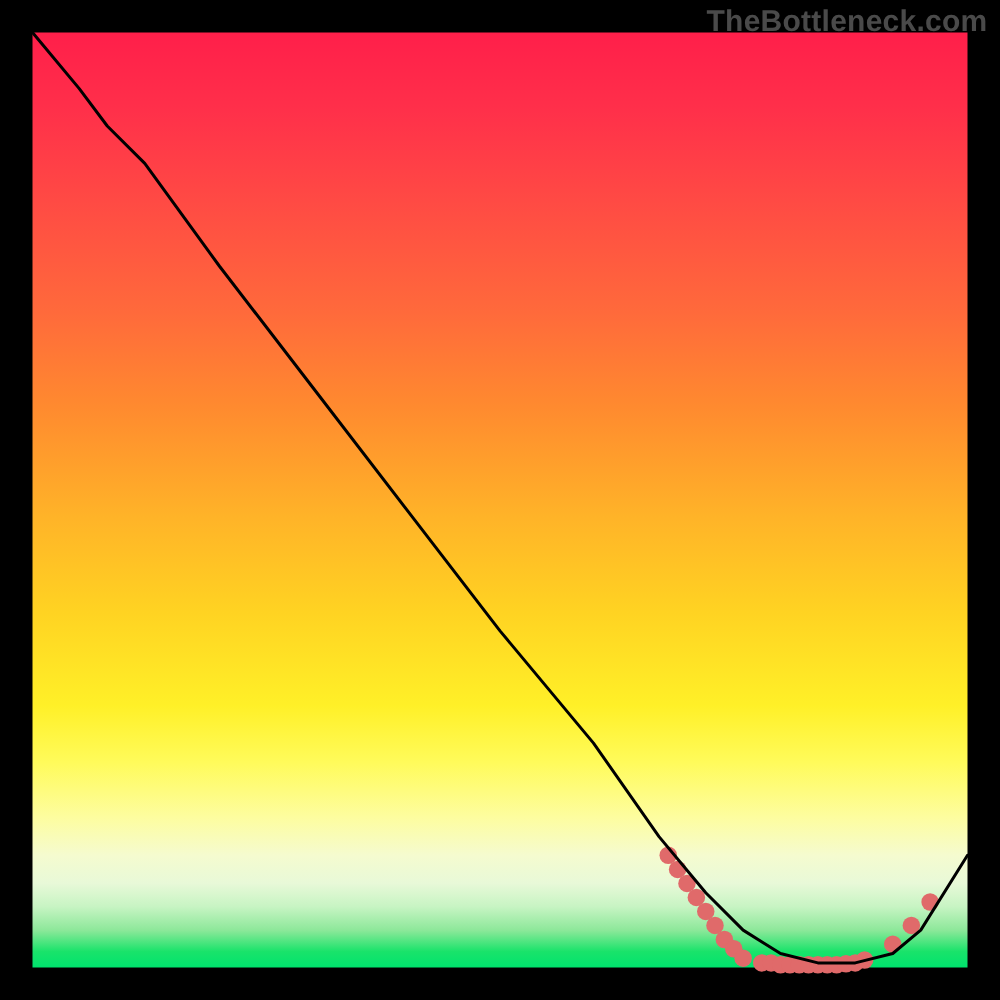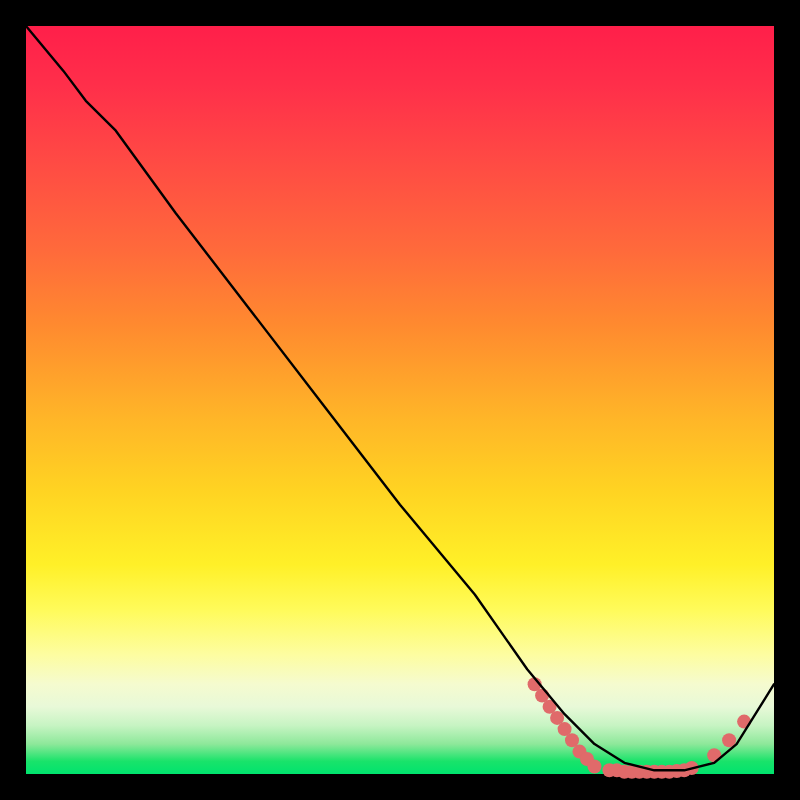--- a/index.html
+++ b/index.html
@@ -91,13 +91,14 @@
           <circle cx="650.8" cy="745.0" r="7" fill="#e06a6a"></circle>
           <circle cx="658.2" cy="744.3" r="7" fill="#e06a6a"></circle>
           <circle cx="665.7" cy="742.0" r="7" fill="#e06a6a"></circle>
           <circle cx="688.2" cy="729.3" r="7" fill="#e06a6a"></circle>
           <circle cx="703.1" cy="714.3" r="7" fill="#e06a6a"></circle>
           <circle cx="718.1" cy="695.6" r="7" fill="#e06a6a"></circle>
         </g>
       <path id="curve-path" fill="none" stroke="#000" stroke-width="2.4" stroke-linejoin="round" stroke-linecap="round" d="M0.0 0.0 L37.4 44.9 L59.8 74.8 L89.8 104.7 L149.6 187.0 L224.4 284.2 L299.2 381.5 L374.0 478.7 L448.8 568.5 L501.2 643.3 L538.6 688.2 L568.5 718.1 L598.4 736.8 L628.3 744.3 L658.2 744.3 L688.2 736.8 L710.6 718.1 L748.0 658.2"></path>
     </svg>
   </div>
+  <div class="watermark">TheBottleneck.com</div>
 </div>
 
 </body></html>

